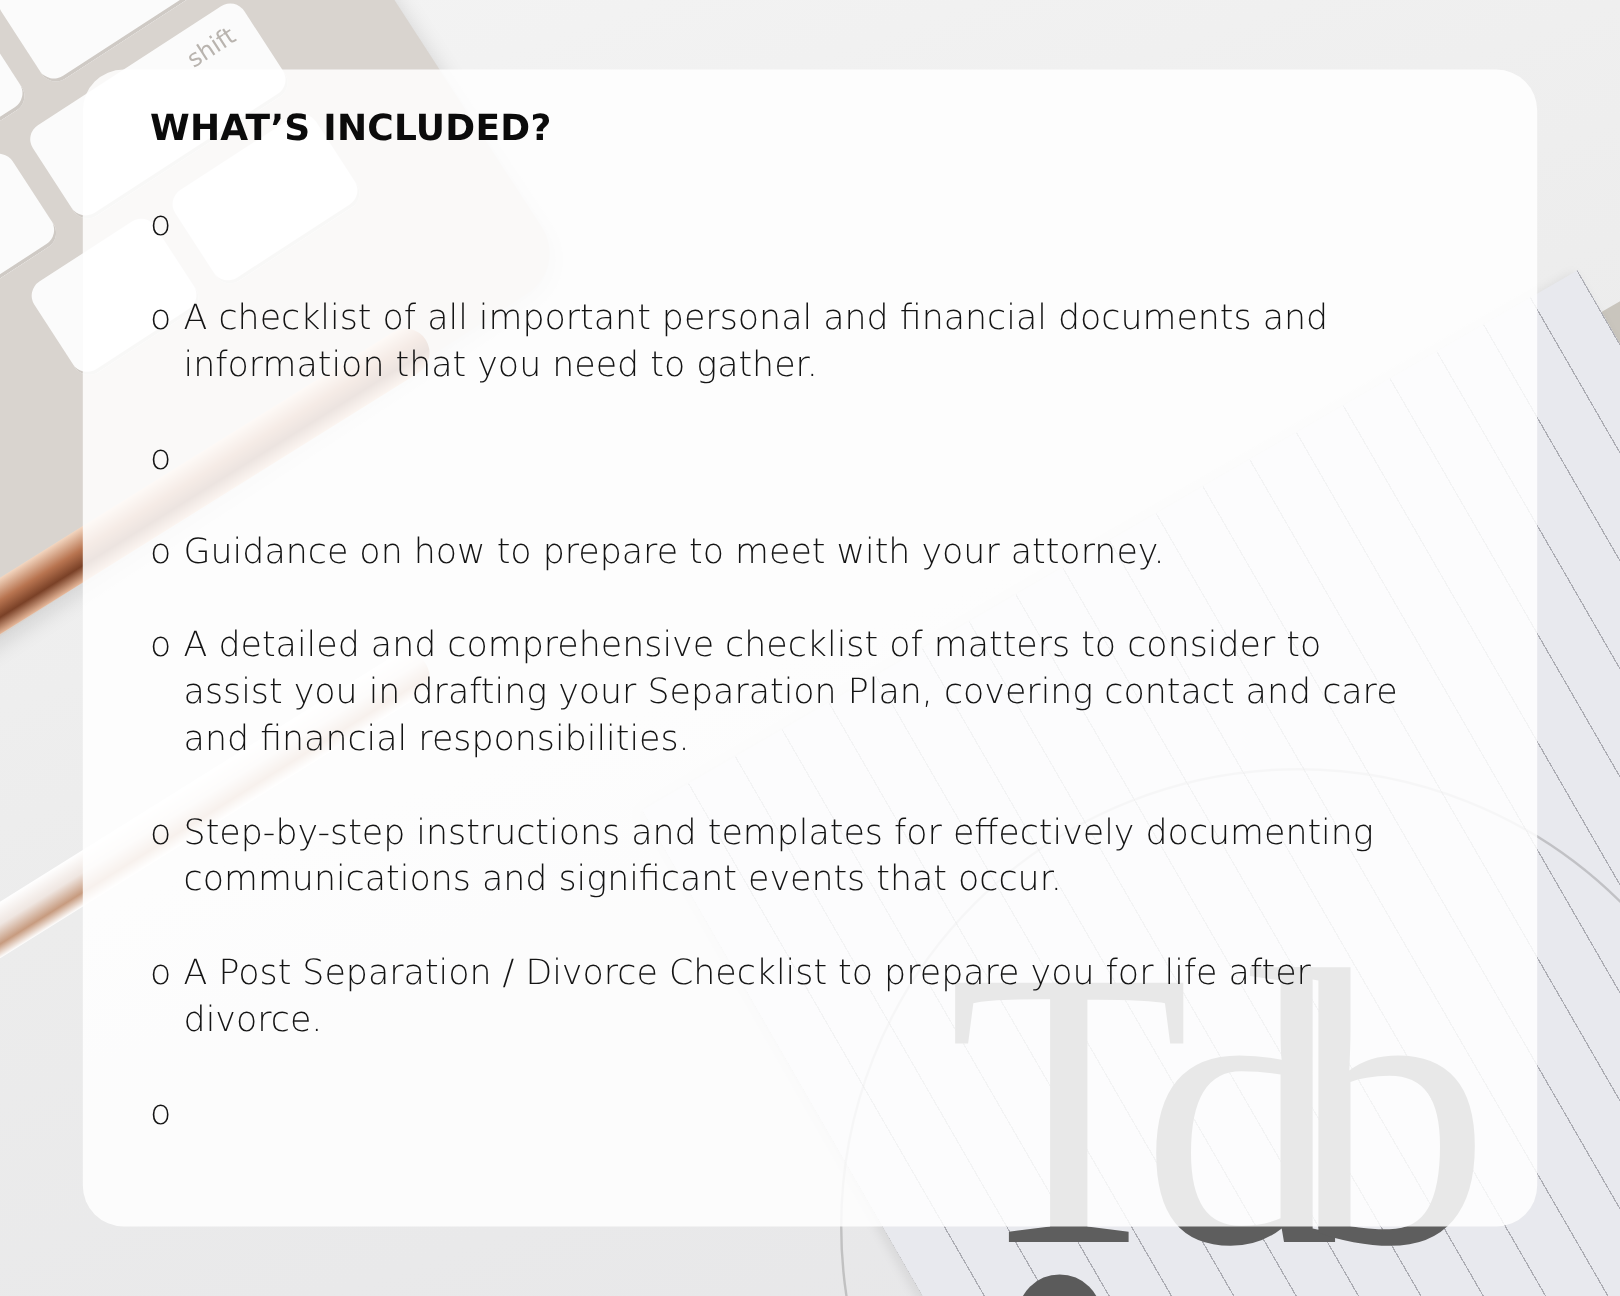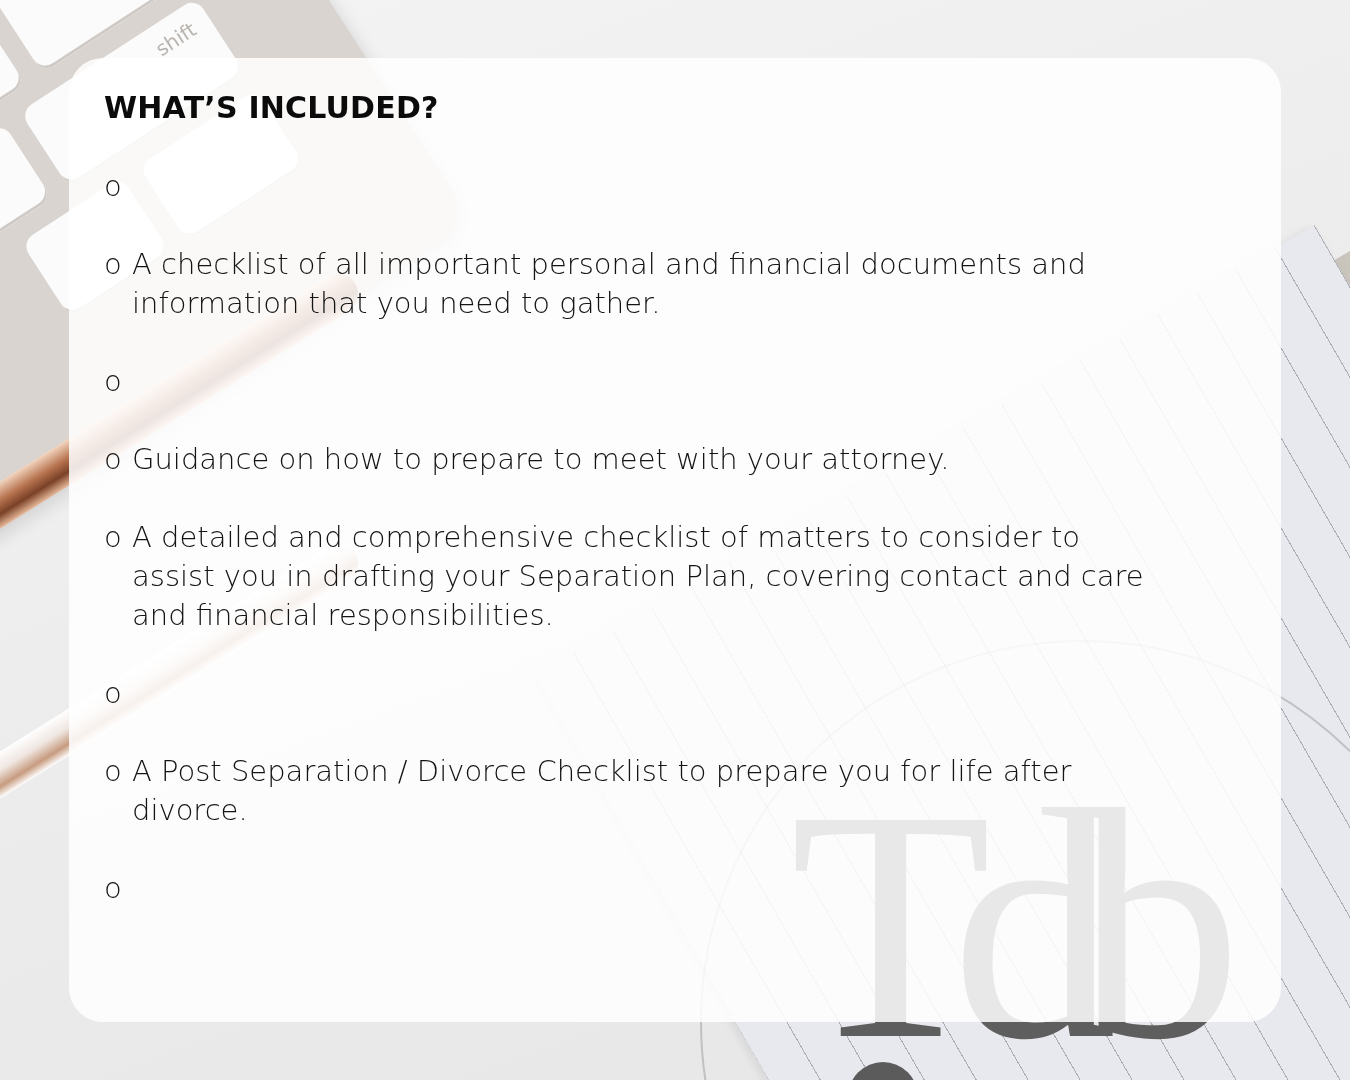--- a/index.html
+++ b/index.html
@@ -32,21 +32,21 @@
   .ring { position:absolute; left:700px; top:640px; width:760px; height:760px; border-radius:50%; border:2px solid rgba(120,120,120,0.35); }
   .dot { position:absolute; left:848px; top:1062px; width:70px; height:70px; border-radius:50%; background:#5b5b5b; }
   .monogram {
     position:absolute; left:790px; top:760px; font-family:"Liberation Serif", serif;
     font-size:330px; line-height:1; letter-spacing:-40px; color:#5e5e5e;
   }
   .card {
     position:absolute; left:69px; top:58px; width:1212px; height:964px;
     background:rgba(255,255,255,0.86); border-radius:34px;
   }
-  .content { position:absolute; left:104px; top:90px; width:1150px; }
+  .content { position:absolute; left:125px; top:90px; width:1150px; }
   .title {
     font-family:"DejaVu Sans", sans-serif; font-weight:bold; font-size:30px;
     color:#0b0b0b; margin:0 0 42px 0; letter-spacing:0.2px;
   }
   .item { display:flex; font-family:"DejaVu Sans", sans-serif; font-size:29px; line-height:39px; color:#141414; margin-bottom:39px; font-weight:300; }
   .bullet { width:28px; flex:none; }
   .item-text { white-space:pre-line; }
 </style>
 </head>
 <body>
@@ -95,20 +95,22 @@
       <span class="item-text">Guidance on how to prepare to meet with your attorney.</span>
     </div>
     <div class="item">
       <span class="bullet">o</span>
       <span class="item-text">A detailed and comprehensive checklist of matters to consider to
 assist you in drafting your Separation Plan, covering contact and care
 and financial responsibilities.</span>
     </div>
     <div class="item">
       <span class="bullet">o</span>
+      <span class="item-text">Step-by-step instructions and templates for effectively documenting
+communications and significant events that occur.</span>
     </div>
     <div class="item">
       <span class="bullet">o</span>
       <span class="item-text">A Post Separation / Divorce Checklist to prepare you for life after
 divorce.</span>
     </div>
     <div class="item">
       <span class="bullet">o</span>
     </div>
   </div>

